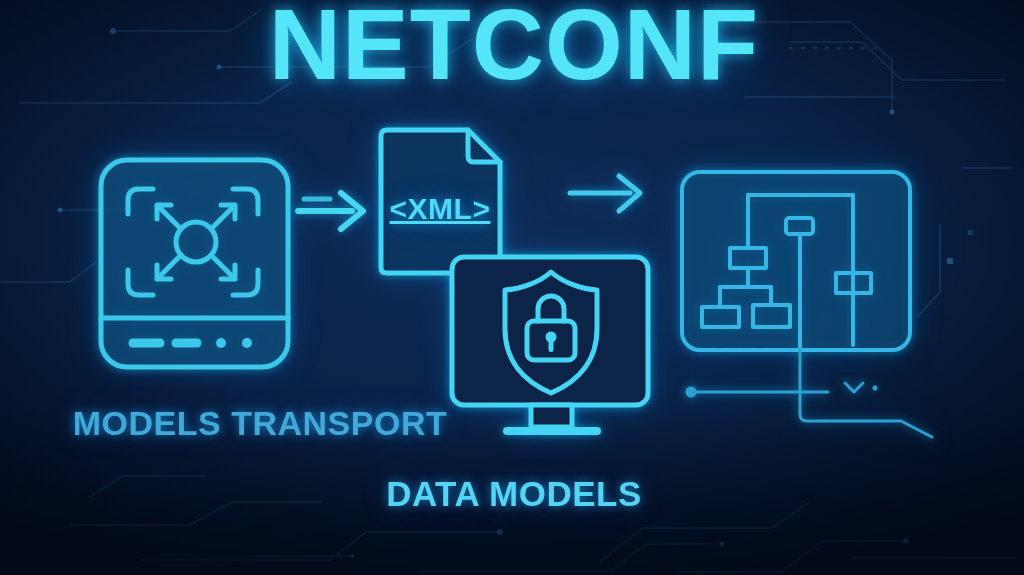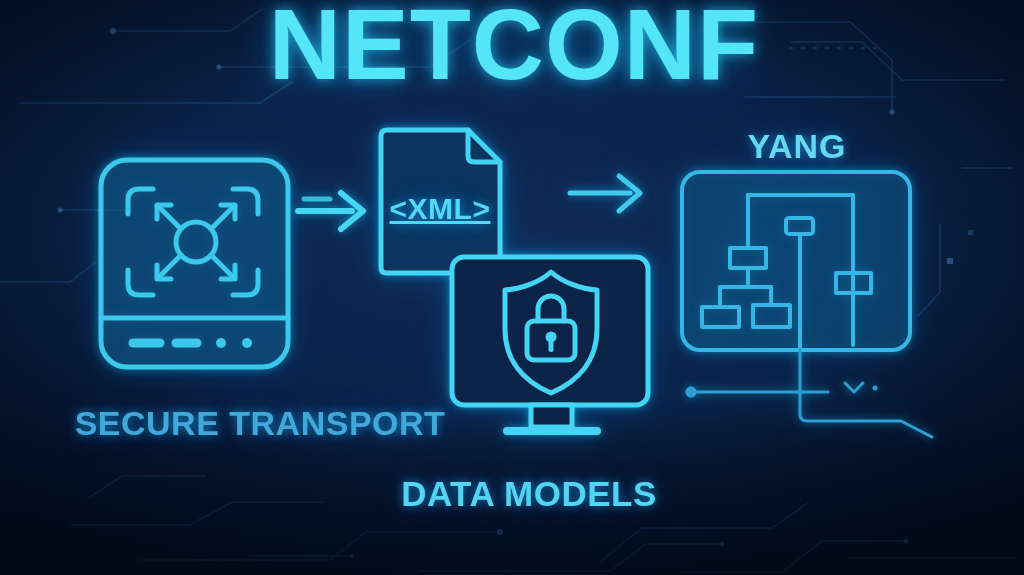--- a/index.html
+++ b/index.html
@@ -23,21 +23,21 @@
     position:absolute;transform:translateX(-50%);
     font-weight:bold;white-space:nowrap;
     text-shadow:0 0 10px rgba(30,180,255,.6),0 0 26px rgba(0,140,255,.35);
   }
   #title{
     left:514px;top:-6px;font-size:100px;line-height:100px;letter-spacing:1px;
     color:#54e5f9;font-weight:bold;
     text-shadow:0 0 14px rgba(40,210,255,.75),0 0 40px rgba(0,160,255,.45);
   }
   #lbl-secure{left:260px;top:404px;font-size:34px;letter-spacing:.5px;color:#41a8d8;}
-  #lbl-datamodels{left:529px;top:474px;font-size:35px;letter-spacing:.5px;color:#55d3f3;}
+  #lbl-datamodels{left:514px;top:474px;font-size:35px;letter-spacing:.5px;color:#55d3f3;}
   #lbl-yang{left:797px;top:127px;font-size:34px;letter-spacing:1px;color:#67d8f2;}
   #lbl-notifications{left:838px;top:452px;font-size:29px;letter-spacing:.5px;color:#379fd5;}
   #lbl-xml{left:440px;top:192px;font-size:30px;letter-spacing:.5px;color:#4fd9f3;text-decoration:underline;}
   svg{display:block;}
 </style>
 </head>
 <body>
 
 <div id="stage">
 
@@ -162,17 +162,16 @@
         <path d="M538,321 V309 A13,13 0 0 1 564,309 V321"></path>
         <rect x="527" y="321" width="48" height="39" rx="7"></rect>
         <circle cx="551" cy="337" r="5.5" fill="#44d4f4" stroke="none"></circle>
         <rect x="548.5" y="340" width="5" height="12" rx="2.5" fill="#44d4f4" stroke="none"></rect>
       </g>
     </g>
   </svg>
 
   <div class="label" id="title">NETCONF</div>
   <div class="label" id="lbl-xml">&lt;XML&gt;</div>
-  <div class="label" id="lbl-secure">SECURE TRANSPORT</div>
+  <div class="label" id="lbl-secure">MODELS TRANSPORT</div>
   <div class="label" id="lbl-datamodels">DATA MODELS</div>
-  <div class="label" id="lbl-yang">YANG</div>
 
 </div>
 
 </body></html>

